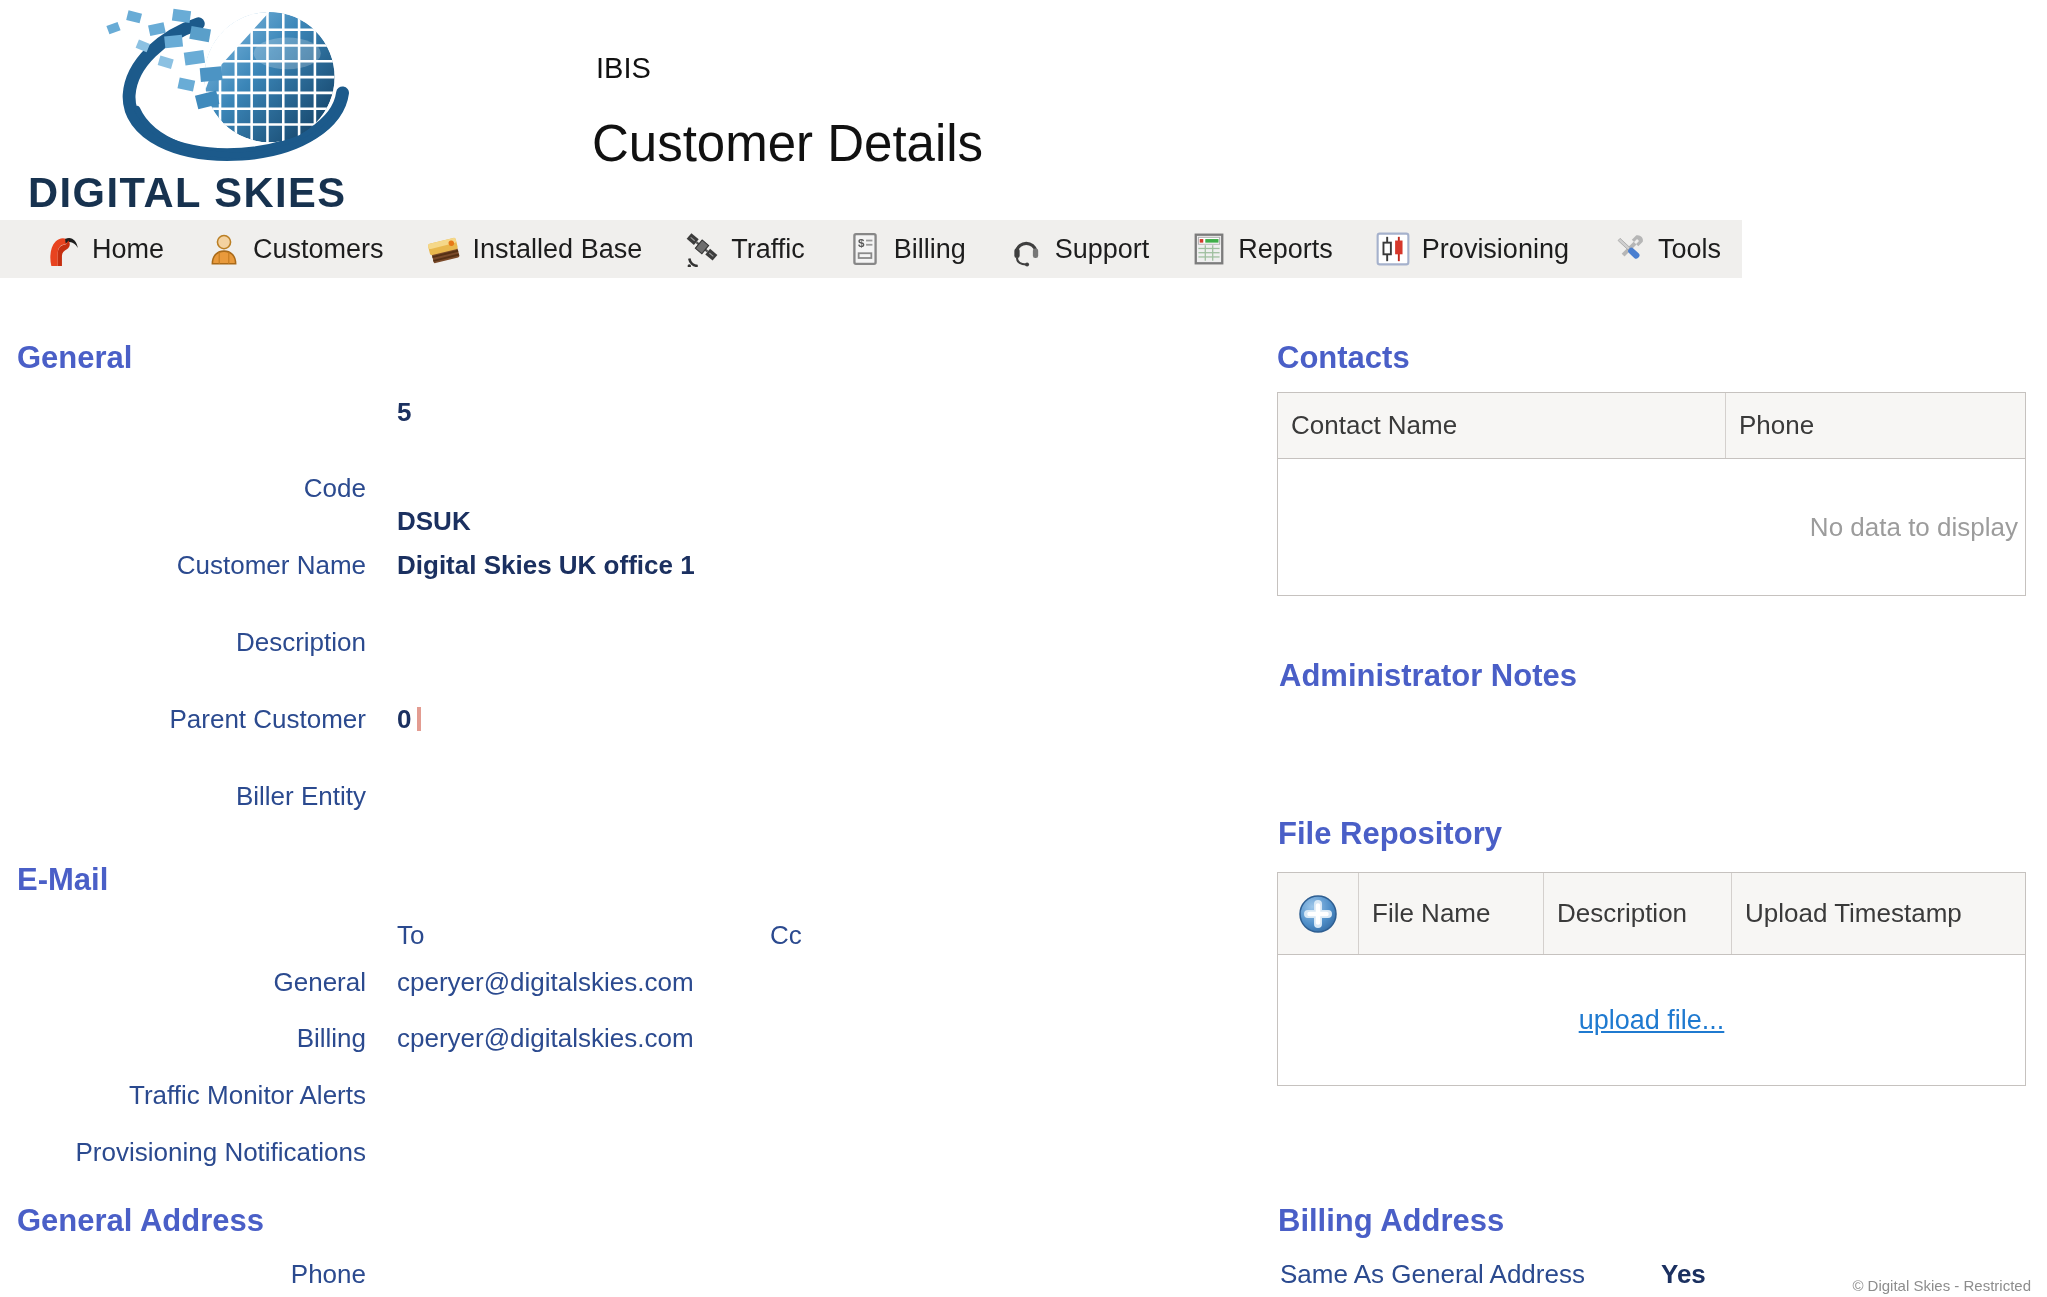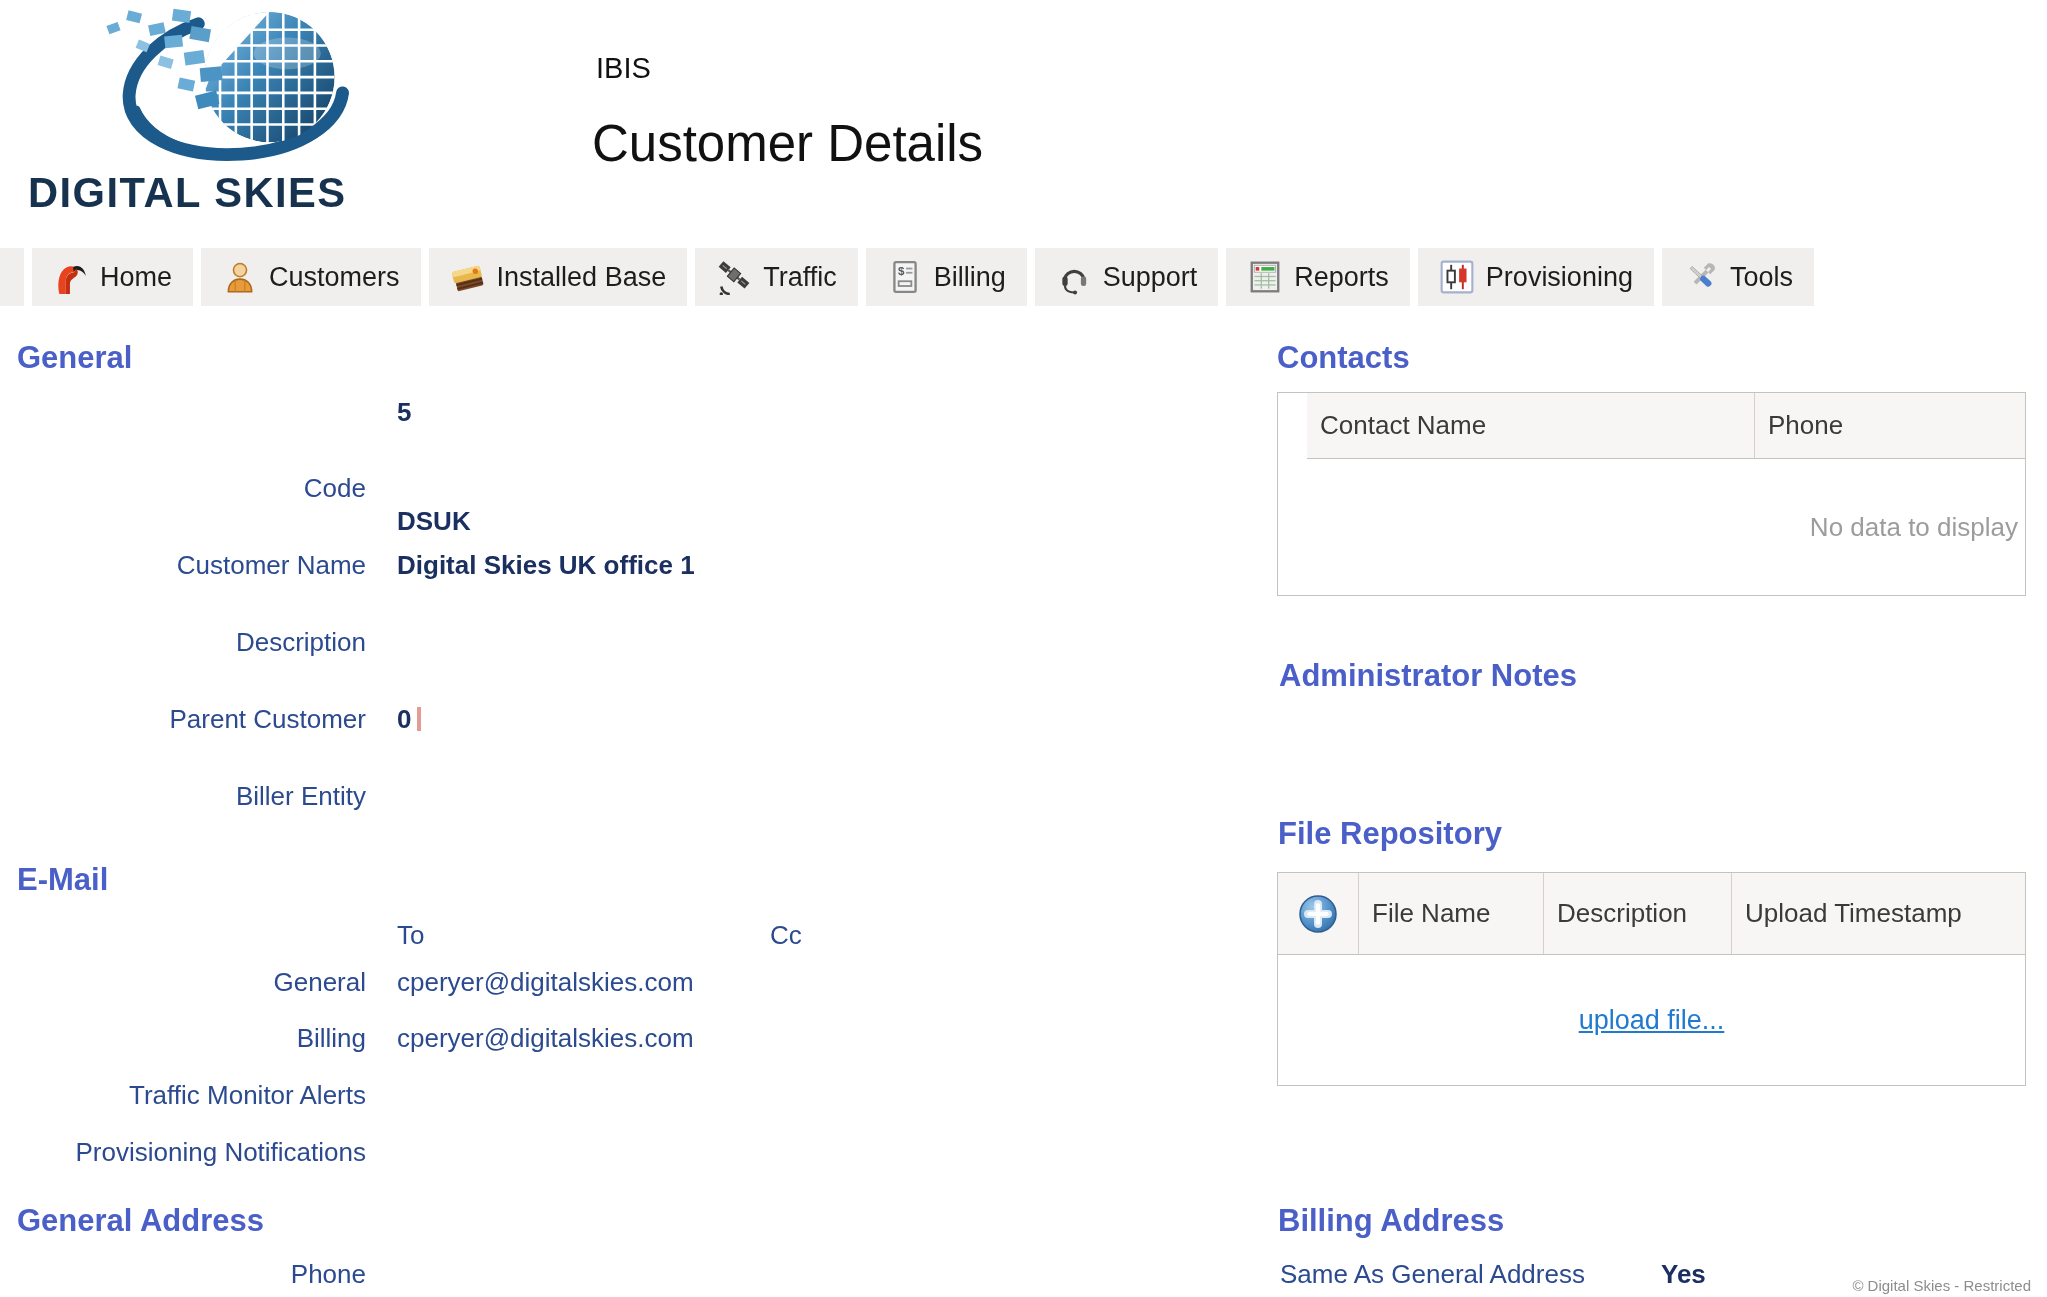--- a/index.html
+++ b/index.html
@@ -7,21 +7,21 @@
           font-family:"Liberation Sans",sans-serif;color:#1a1a1a;}
 
   
   .logo-globe{position:absolute;left:92px;top:2px;width:262px;height:166px;}
   .logo-wordmark{position:absolute;left:28px;top:168px;font-size:43px;font-weight:bold;
                  color:#17324f;letter-spacing:1.5px;transform:scaleX(.97);transform-origin:left;}
   .app-name{position:absolute;left:596px;top:52px;font-size:29px;color:#111;}
   .page-title{position:absolute;left:592px;top:114px;font-size:51px;font-weight:400;color:#111;}
 
   
-  .nav{position:absolute;left:0;top:220px;height:58px;display:flex;gap:8px;align-items:stretch;margin-top:28px;}
+  .nav{position:absolute;left:0;top:220px;height:58px;display:flex;align-items:stretch;}
   .nav-stub{width:24px;background:#f0efed;}
   .nav-item{display:inline-flex;align-items:center;background:#f0efed;padding:0 21px;
             font-size:27px;color:#1d1d1d;cursor:pointer;white-space:nowrap;}
   .nav-item .nav-icon{width:36px;height:36px;margin-right:11px;display:inline-block;}
   .nav-item svg{width:36px;height:36px;display:block;}
 
   
   .sec-h{position:absolute;font-size:31px;font-weight:bold;color:#4a5fc7;white-space:nowrap;}
   .f-label{position:absolute;left:0;width:366px;text-align:right;font-size:26px;color:#2b4a8f;white-space:nowrap;}
   .f-value{position:absolute;left:397px;font-size:26px;font-weight:bold;color:#1b3060;white-space:nowrap;}
@@ -273,21 +273,21 @@
 
   <div class="f-label" style="top:1137px;">Provisioning Notifications</div>
   <div class="f-plain" style="left:397px;top:1137px;"></div>
 
   <div class="sec-h" style="left:17px;top:1203px;">General Address</div>
   <div class="f-label" style="top:1259px;">Phone</div>
   <div class="f-value" style="top:1259px;"></div>
 
   <div class="sec-h" style="left:1277px;top:340px;">Contacts</div>
 
-  <div class="grid" style="top:392px;height:204px;padding-left:29px;">
+  <div class="grid" style="top:392px;height:204px;">
     <div class="grid-head" style="height:66px;">
       <div class="grid-cell" style="width:448px;">Contact Name</div>
       <div class="grid-cell" style="flex:1;">Phone</div>
     </div>
     <div class="grid-body" style="height:136px;">
       <div class="empty-msg">No data to display</div>
     </div>
   </div>
 
   <div class="sec-h" style="left:1279px;top:658px;">Administrator Notes</div>

